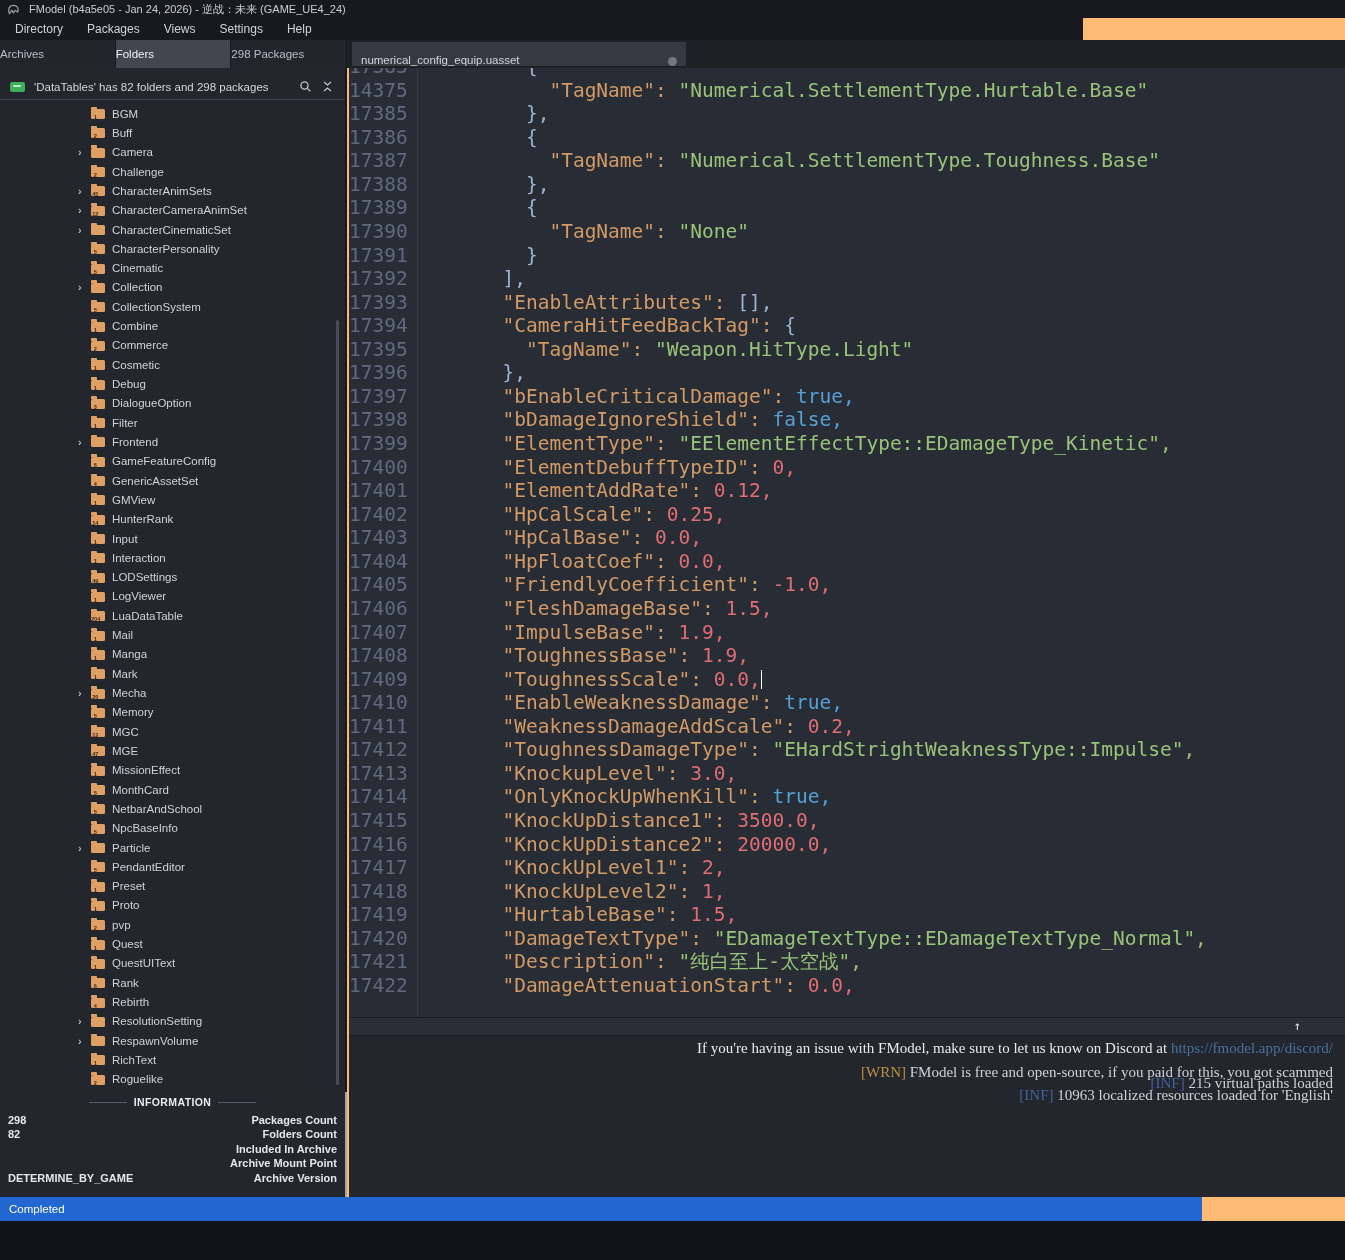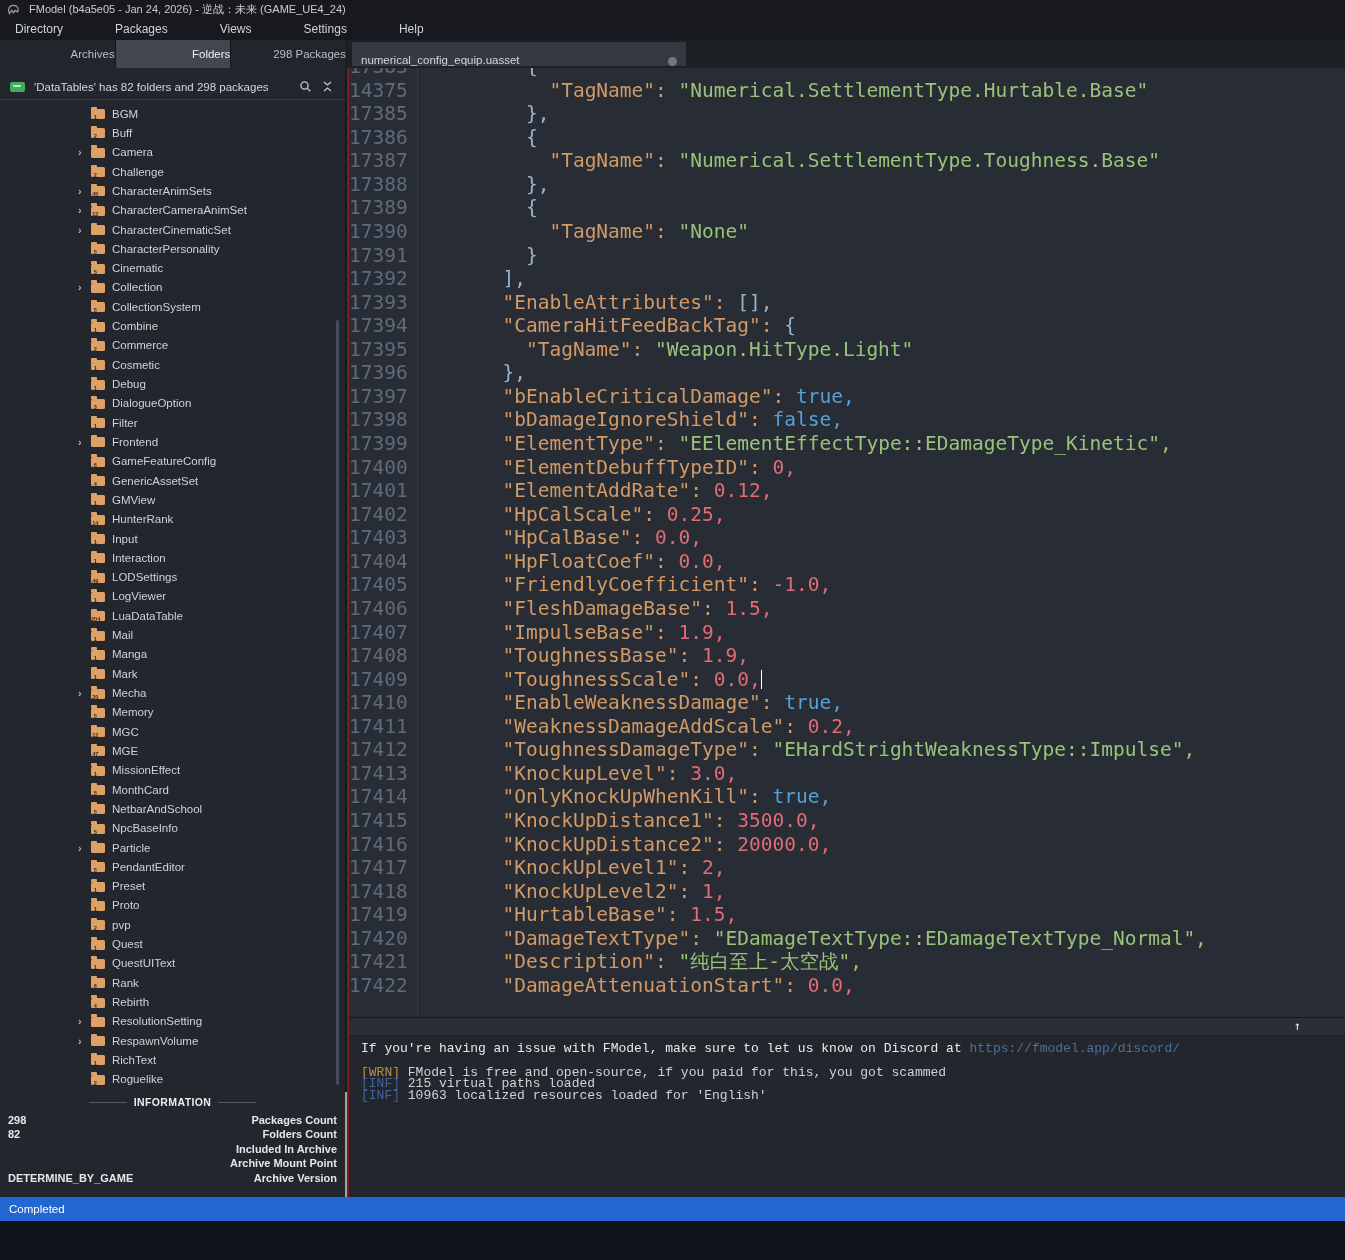--- a/index.html
+++ b/index.html
@@ -1,33 +1,33 @@
 <!DOCTYPE html>
 <html style="--accent-blue: #2267d1; --token-key: #d19a66; --token-string: #98c379; --token-number: #e06c75; --token-bool: #56a0d6; --token-punct: #9db4d0; --line-number: #5f6b7c; --folder: #dfa066; --link: #4a709f; --wrn: #bd8f3f; --inf: #44619b;"><head>
 <meta charset="utf-8">
 <style>
   * { margin:0; padding:0; box-sizing:border-box; }
   html,body { background:#14161a; }
   #app {
     position:relative; width:1345px; height:1260px; overflow:hidden;
-    background:#7f1d1d; font-family:"Liberation Sans", sans-serif; color:#d0d3d7;
+    background:#fdba74; font-family:"Liberation Sans", sans-serif; color:#d0d3d7;
   }
   
   .titlebar { position:absolute; left:0; top:0; width:1345px; height:18px;
     background:#17191e; display:flex; align-items:center; padding-left:7px; }
   .app-icon { width:13px; height:13px; margin-right:9px; opacity:.85; }
   .title-text { font-size:11px; color:#c9ccd1; }
   
-  .menubar { position:absolute; left:0; top:18px; width:1345px; height:22px;
-    background:#17191e; display:flex; align-items:flex-start; padding-left:3px;gap:28px; }
+  .menubar { position:absolute; left:0; top:18px; width:1083px; height:22px;
+    background:#17191e; display:flex; align-items:flex-start; padding-left:3px; }
   .menu-item { font-size:12px; color:#cfd3d8; padding:0 12px; height:22px; line-height:22px; cursor:default; }
   
   .tabstrip { position:absolute; left:0; top:40px; width:1345px; height:28px; background:#1d2025; }
   .left-tabs { position:absolute; left:0; top:0; width:347px; height:28px; display:flex; background:#22252b; }
-  .ltab { flex:1; text-align:right; font-size:11.5px; color:#b9bec6; line-height:28px;
+  .ltab { flex:1; text-align:left; font-size:11.5px; color:#b9bec6; line-height:28px;
     border-right:1px solid #15171b; cursor:default; }
   .ltab.selected { background:#41464f; color:#eef0f3; }
   .doc-tab { position:absolute; left:352px; top:2px; width:334px; height:24px; background:#343942;
     display:flex; align-items:flex-end; padding:0 9px; font-size:11.5px; color:#d2d5da; }
   .doc-close { margin-left:auto; width:9px; height:9px; border-radius:50%; background:#73787f; }
   
   .sidebar { position:absolute; left:0; top:68px; width:347px; height:1024px; background:#23262d;
     border-right:2px solid #15181d; }
   .sb-header { position:absolute; left:0; top:6px; width:345px; height:26px; display:flex;
     align-items:center; padding-left:10px; border-bottom:1px solid #3a3e46; }
@@ -65,28 +65,28 @@
   .tk-k { color:var(--token-key); }
   .tk-s { color:var(--token-string); }
   .tk-n { color:var(--token-number); }
   .tk-b { color:var(--token-bool); }
   .tk-p { color:var(--token-punct); }
   .cursor { display:inline-block; width:1.5px; height:19px; background:#ffffff; vertical-align:-3px; }
   
   .logpanel { position:absolute; left:349px; top:1017px; width:996px; height:180px; background:#23262d; border-top:1px solid #171a1f; }
   .log-topstrip { height:18px; background:#2a2e37; border-bottom:1px solid #1b1e24; position:relative; }
   .log-up { position:absolute; right:44px; top:1px; font-size:12px; color:#e8eaec; font-family:"DejaVu Sans Mono",monospace; }
-  .log-content { padding:7px 12px; font-family:Liberation Mono, monospace; font-size:13px; line-height:11.5px; color:#cfd2d6; }
+  .log-content { padding:7px 12px; font-family:Liberation Serif, serif; font-size:15px; line-height:11.5px; color:#cfd2d6;text-align:right; }
   .log-line { white-space:pre; }
   .log-line.first { color:#e8eaec; margin-bottom:12px; }
   .seg-link { color:var(--link); }
   .seg-wrn { color:var(--wrn); }
   .seg-inf { color:var(--inf); }
   
-  .statusbar { position:absolute; left:0; top:1197px; width:1345px; height:24px; background:var(--accent-blue);
+  .statusbar { position:absolute; left:0; top:1197px; width:1202px; height:24px; background:var(--accent-blue);
     display:flex; align-items:center; padding-left:9px; }
   .status-text { font-size:11.5px; color:#ffffff; }
   .bottomband { position:absolute; left:0; top:1221px; width:1345px; height:39px; background:#0f141b; }
 </style>
 </head>
 <body>
 
 <div id="app">
 
   <div class="titlebar">

